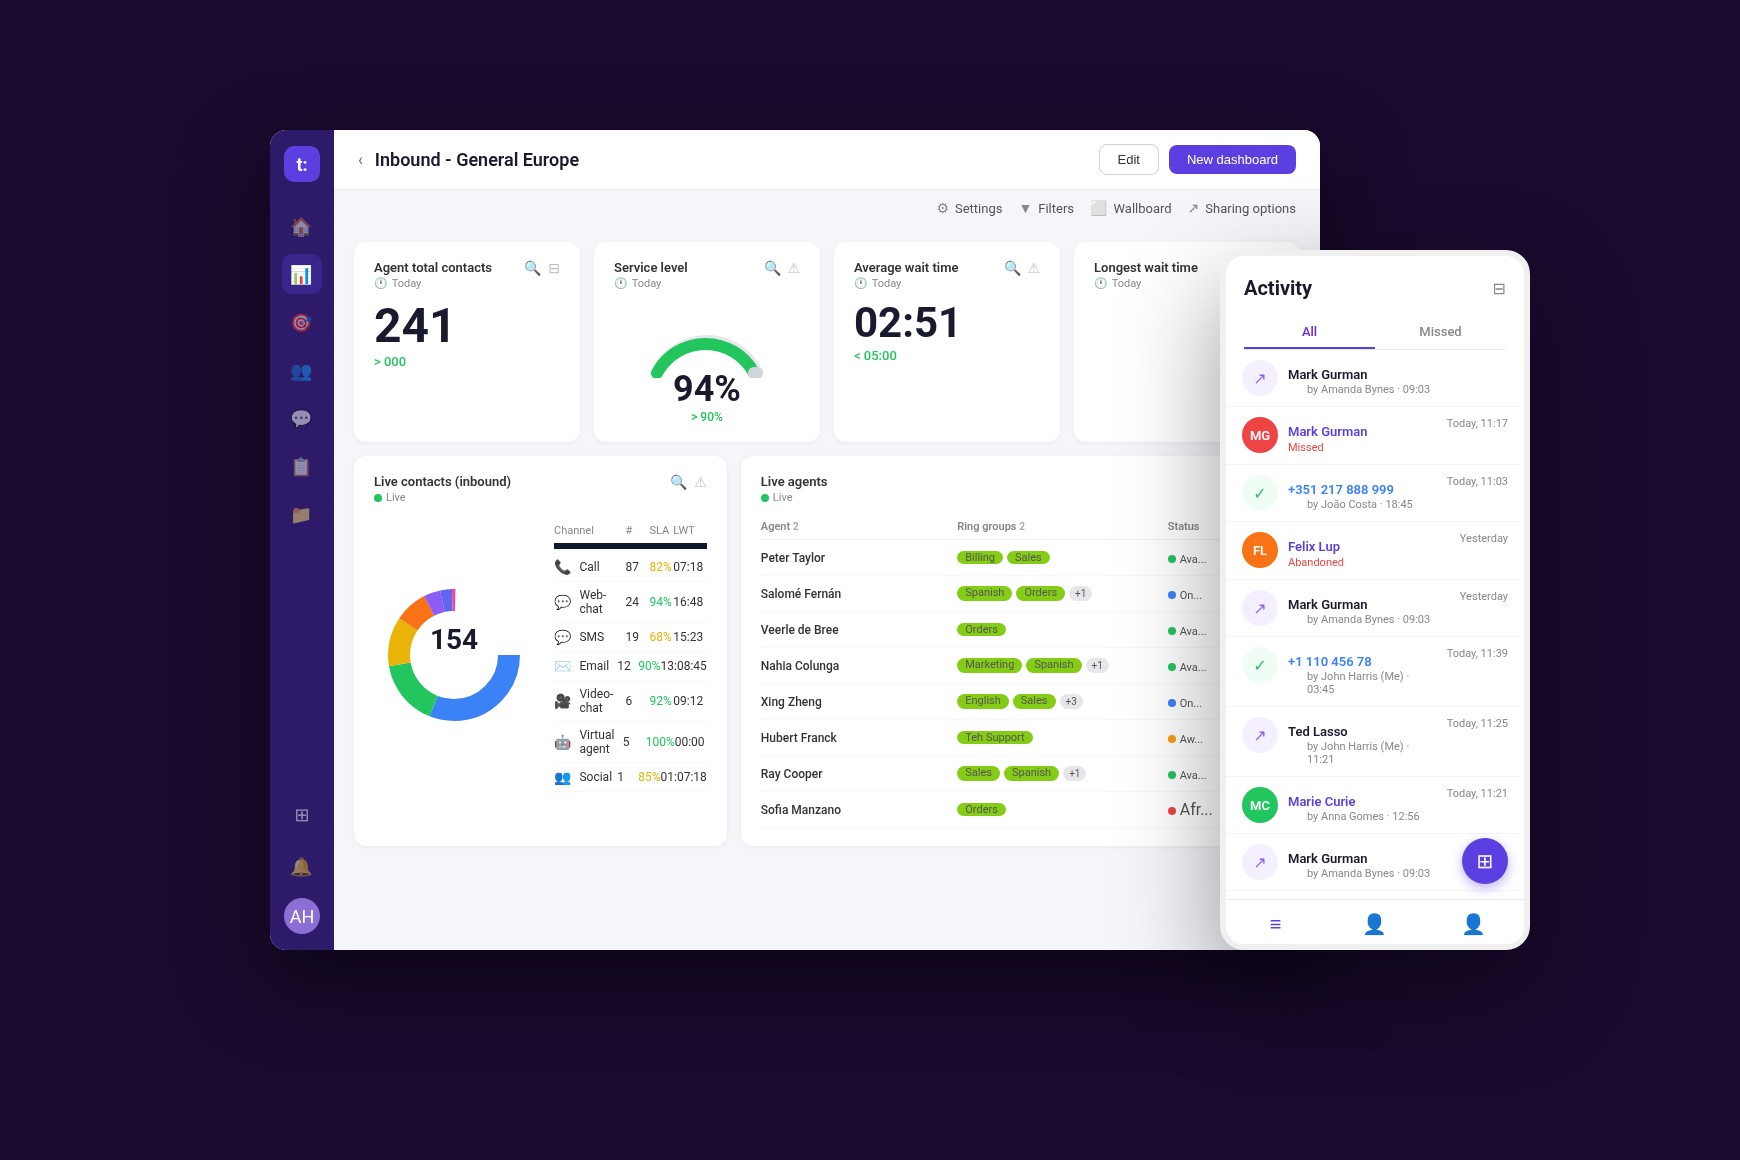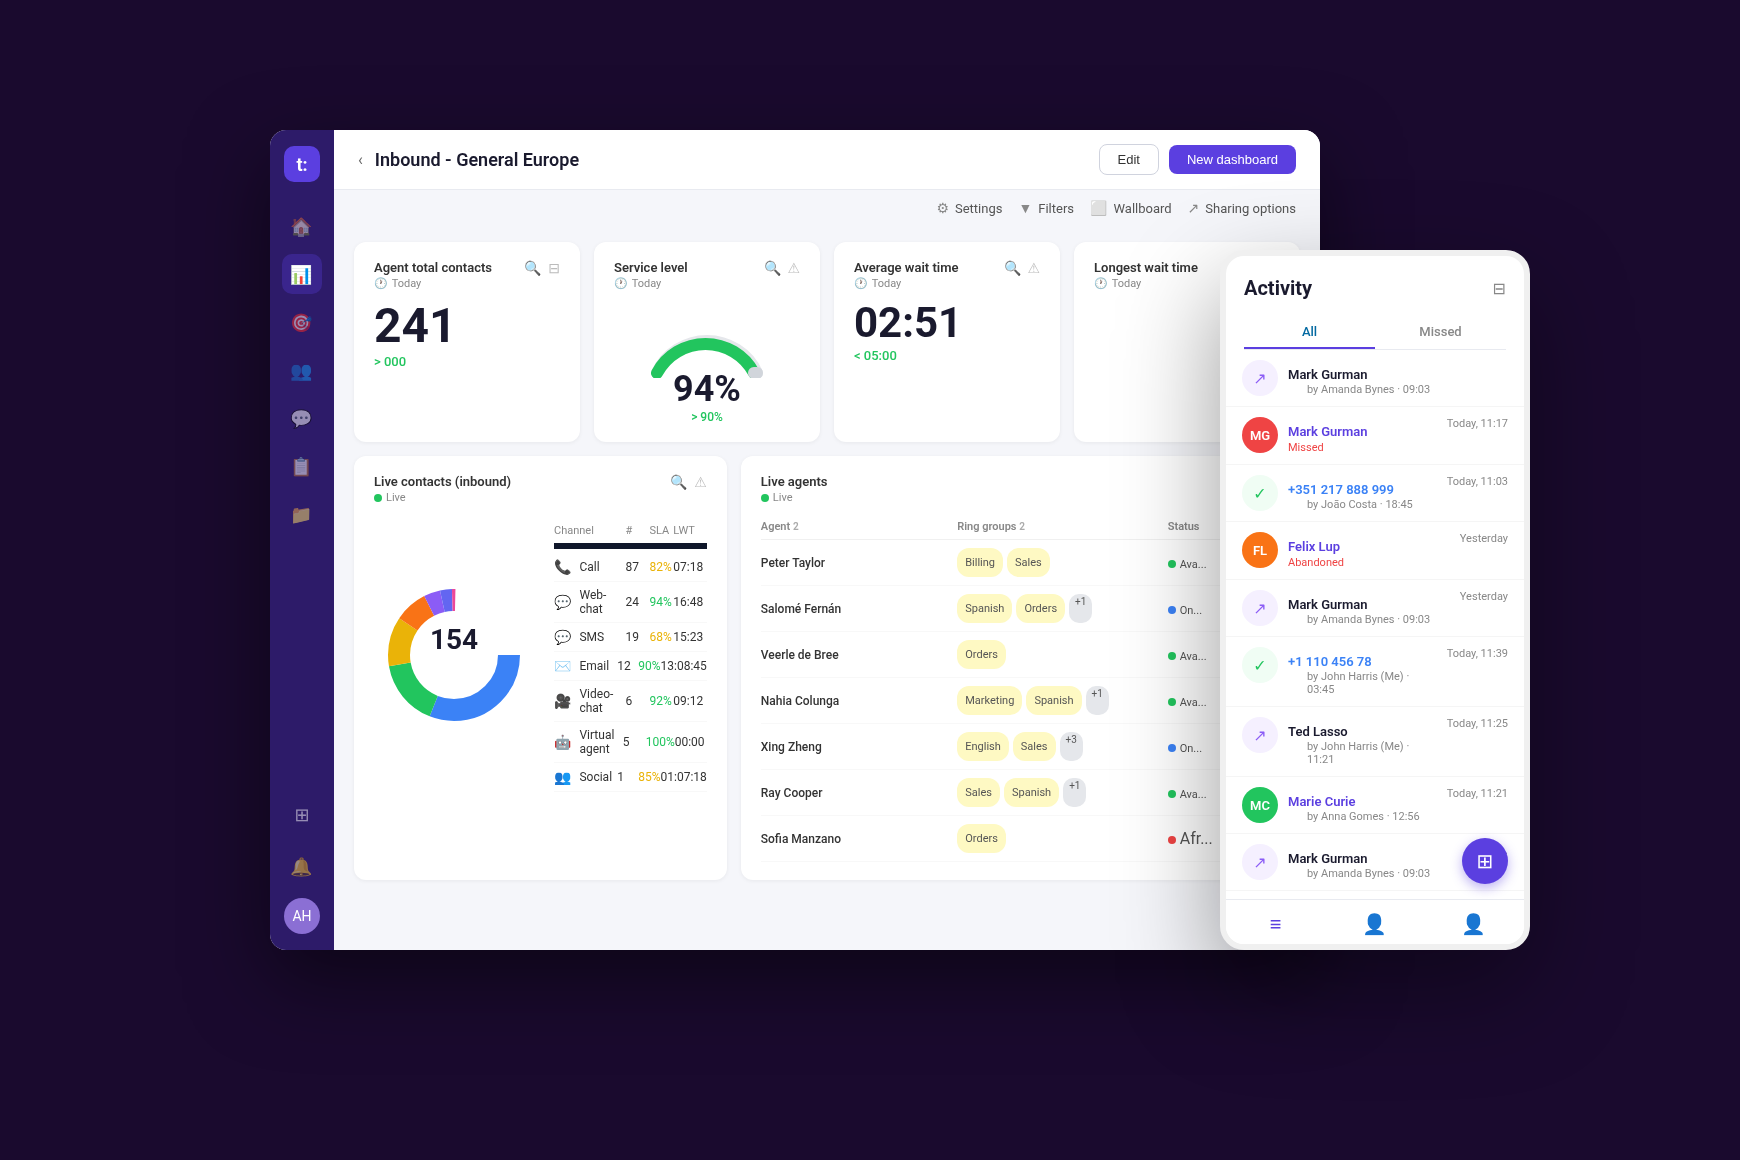--- a/index.html
+++ b/index.html
@@ -113,21 +113,21 @@
     .sidebar-avatar {
       width: 36px;
       height: 36px;
       border-radius: 50%;
       background: #8b6fd4;
       overflow: hidden;
       display: flex;
       align-items: center;
       justify-content: center;
       color: white;
-      font-size: 14px;
+      font-size: 18px;
     }
 
     
     .main-content {
       flex: 1;
       display: flex;
       flex-direction: column;
       overflow: hidden;
     }
 
@@ -441,23 +441,23 @@
       font-weight: 500;
     }
 
     .ring-groups {
       display: flex;
       gap: 4px;
       flex-wrap: wrap;
     }
 
     .tag {
-      background: #fef9c3;
+      background: #84cc16;
       color: #555;
-      padding: 8px 8px;
+      padding: 0 8px;
       border-radius: 12px;
       font-size: 11px;
     }
 
     .status-dot {
       width: 8px;
       height: 8px;
       border-radius: 50%;
       display: inline-block;
     }
@@ -525,21 +525,21 @@
       text-align: center;
       padding: 8px 0;
       font-size: 13px;
       font-weight: 500;
       color: #888;
       cursor: pointer;
       border-bottom: 2px solid transparent;
     }
 
     .activity-tab.active {
-      color: #0369a1;
+      color: #6d28d9;
       border-bottom: 2px solid #5b3fe0;
     }
 
     
     .activity-list {
       flex: 1;
       overflow-y: auto;
       padding: 0;
     }
 
@@ -961,20 +961,27 @@
               <div class="agent-row">
                 <span class="agent-name">Xing Zheng</span>
                 <div class="ring-groups">
                   <span class="tag">English</span>
                   <span class="tag">Sales</span>
                   <span class="tag-count">+3</span>
                 </div>
                 <div><span class="status-dot status-online"></span> <span style="font-size:11px;color:#555;">On...</span></div>
               </div>
               <div class="agent-row">
+                <span class="agent-name">Hubert Franck</span>
+                <div class="ring-groups">
+                  <span class="tag">Teh Support</span>
+                </div>
+                <div><span class="status-dot status-away"></span> <span style="font-size:11px;color:#555;">Aw...</span></div>
+              </div>
+              <div class="agent-row">
                 <span class="agent-name">Ray Cooper</span>
                 <div class="ring-groups">
                   <span class="tag">Sales</span>
                   <span class="tag">Spanish</span>
                   <span class="tag-count">+1</span>
                 </div>
                 <div><span class="status-dot status-available"></span> <span style="font-size:11px;color:#555;">Ava...</span></div>
               </div>
               <div class="agent-row">
                 <span class="agent-name">Sofia Manzano</span>

